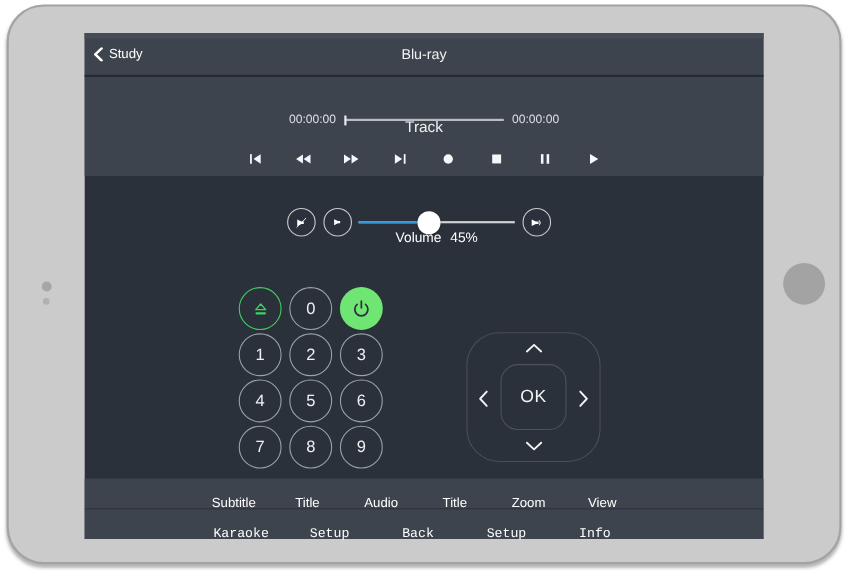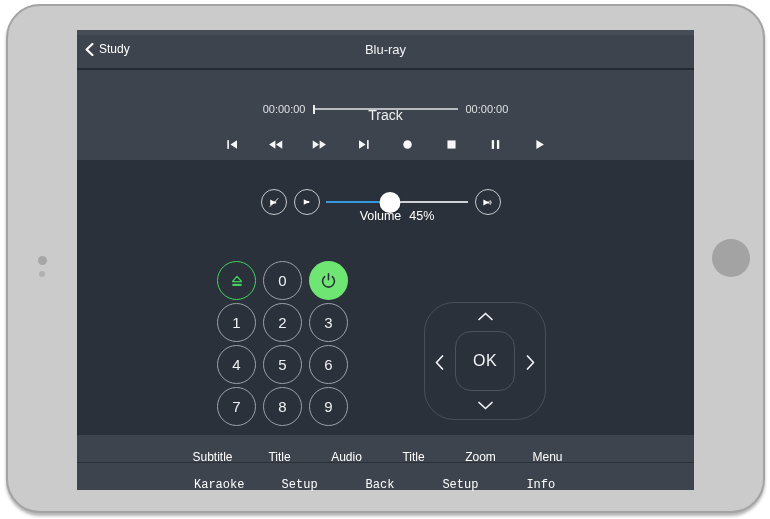--- a/index.html
+++ b/index.html
@@ -279,21 +279,21 @@
       </div>
     </div>
 
     <div class="fn-row r1">
       <div class="fn-labels">
         <div class="fn-cell">Subtitle</div>
         <div class="fn-cell">Title</div>
         <div class="fn-cell">Audio</div>
         <div class="fn-cell">Title</div>
         <div class="fn-cell">Zoom</div>
-        <div class="fn-cell">Menu</div>
+        <div class="fn-cell">View</div>
       </div>
     </div>
     <div class="fn-row r2">
       <div class="fn-labels">
         <div class="fn-cell">Karaoke</div>
         <div class="fn-cell">Setup</div>
         <div class="fn-cell">Back</div>
         <div class="fn-cell">Setup</div>
         <div class="fn-cell">Info</div>
       </div>

